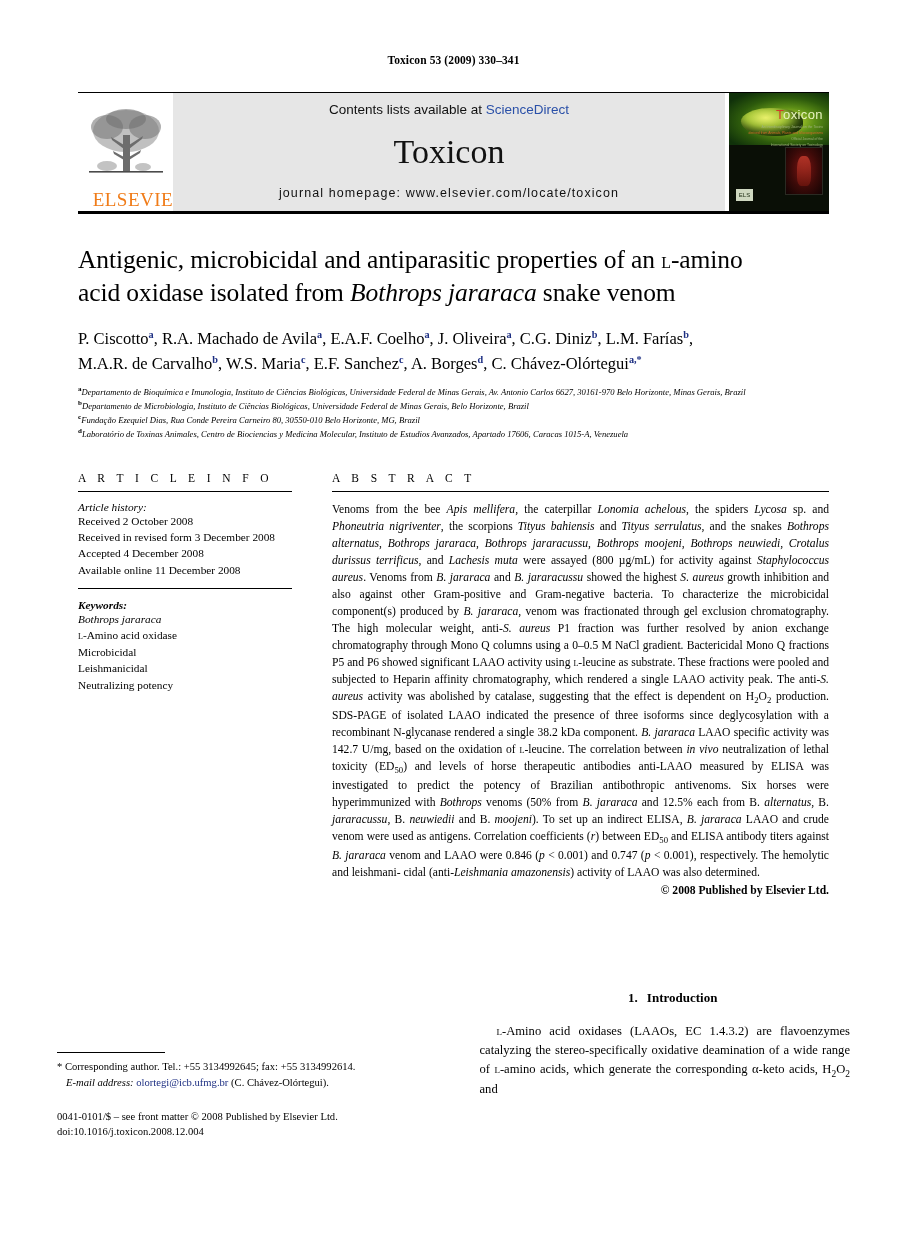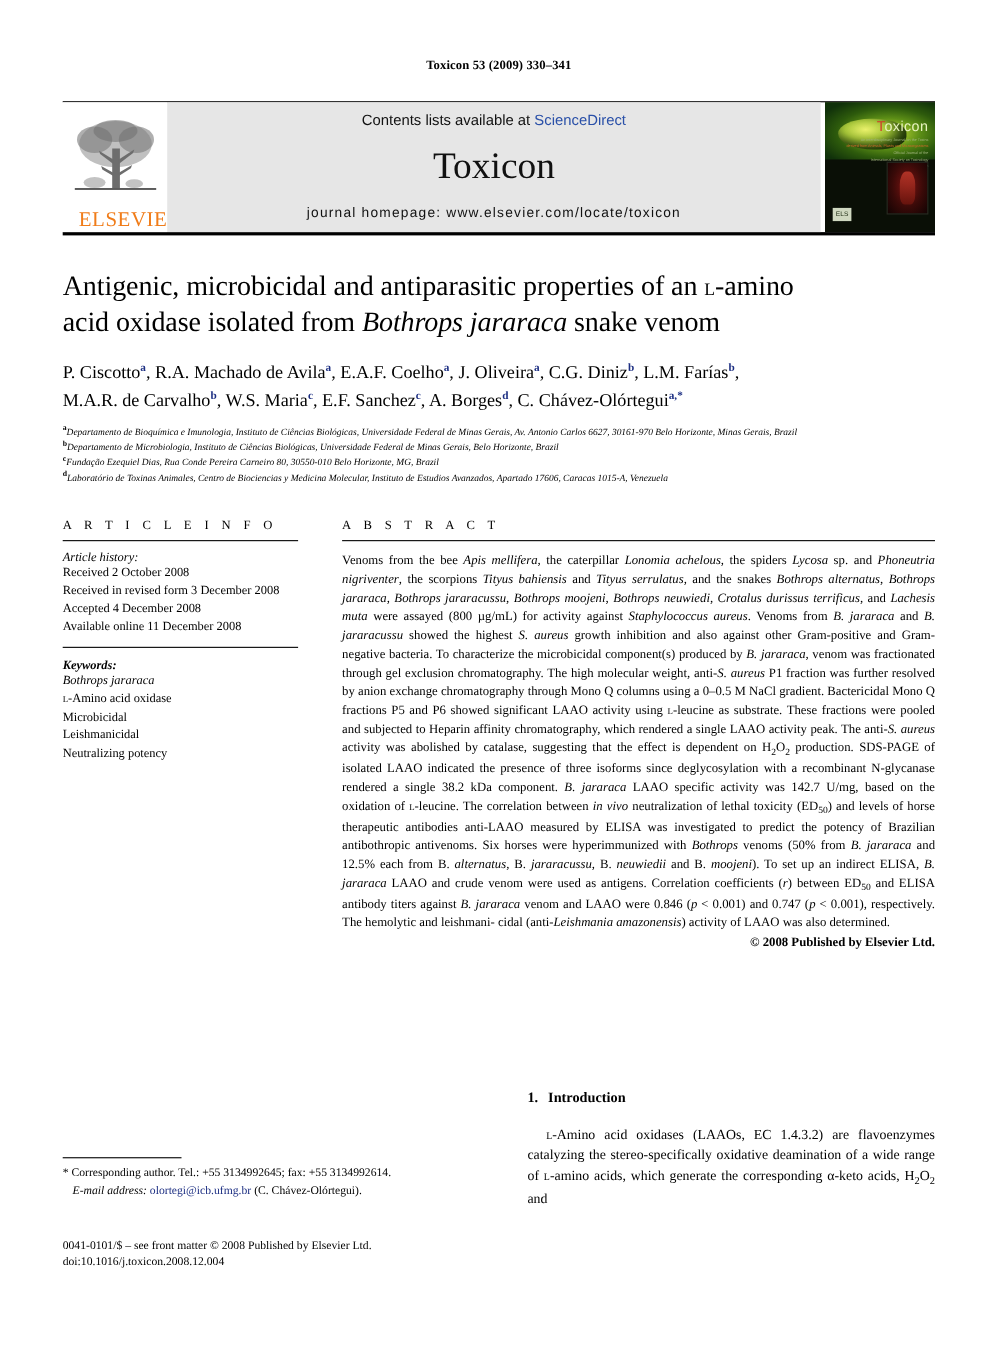--- a/index.html
+++ b/index.html
@@ -13,21 +13,21 @@
     font-family: "Liberation Serif", "DejaVu Serif", serif;
     color: #000000;
     position: relative;
     overflow: hidden;
   }
   .page {
     position: relative;
     width: 907px;
     height: 996px;
     box-sizing: border-box;
-    padding: 0 57px;
+    padding: 0 78px;
   }
 
   
   .running-head {
     text-align: center;
     font-size: 11.5px;
     font-weight: bold;
     padding-top: 54px;
     letter-spacing: 0.1px;
   }
@@ -271,30 +271,31 @@
     line-height: 1.5;
     text-indent: -9px;
     padding-left: 9px;
   }
   .foot-text i { font-style: italic; }
   .mailto { color: #1c2e82; }
 
   .issn {
     position: absolute;
     left: 0;
-    top: 135px;
+    top: 119px;
     font-size: 10.6px;
     line-height: 1.45;
     font-weight: normal;
   }
 
   .intro-head {
     font-size: 13px;
     font-weight: bold;
-    margin: 0 0 16px 0;
+    margin: 0 0 16px 16px;
+    text-align: center;
   }
   .intro-head .num { margin-right: 9px; }
   .intro-p {
     font-size: 12.6px;
     line-height: 1.5;
     text-align: justify;
     text-indent: 17px;
   }
   .intro-p .sc { font-variant: small-caps; }
   .intro-p sub { font-size: 0.75em; }

